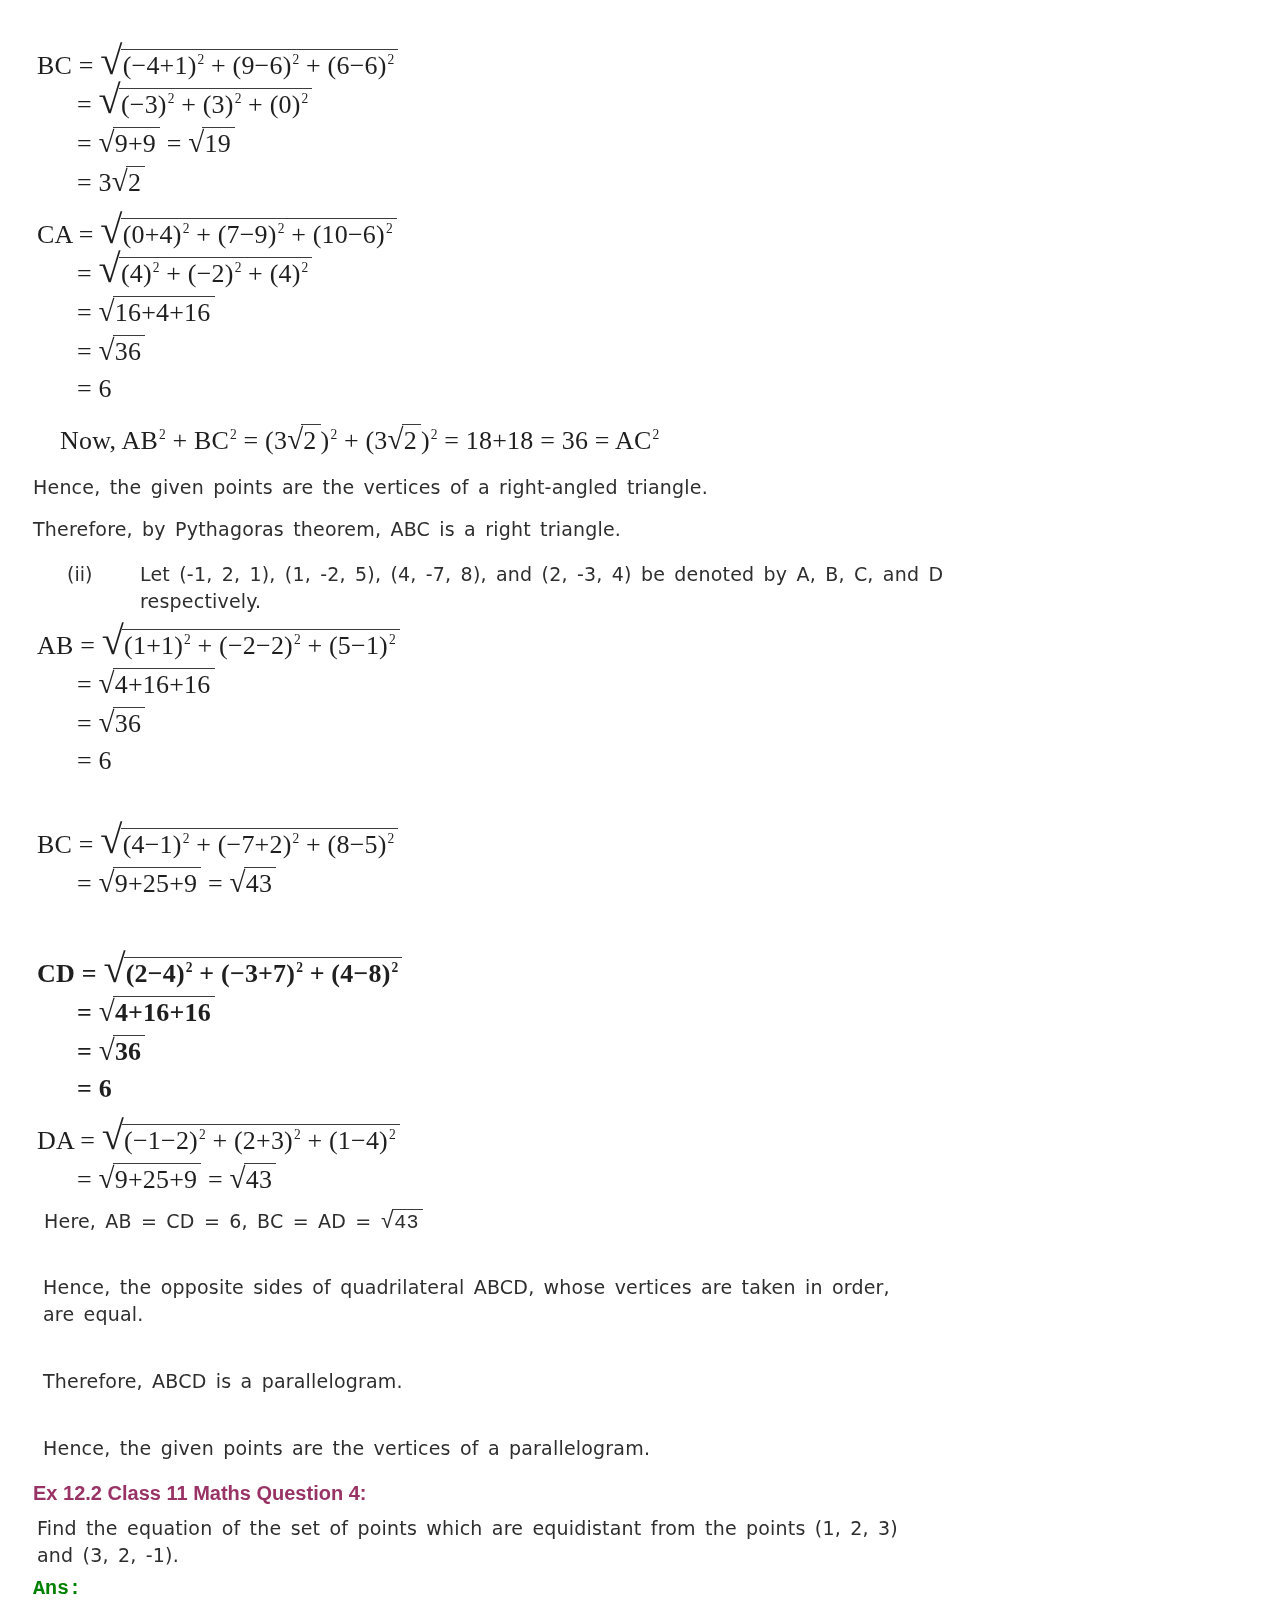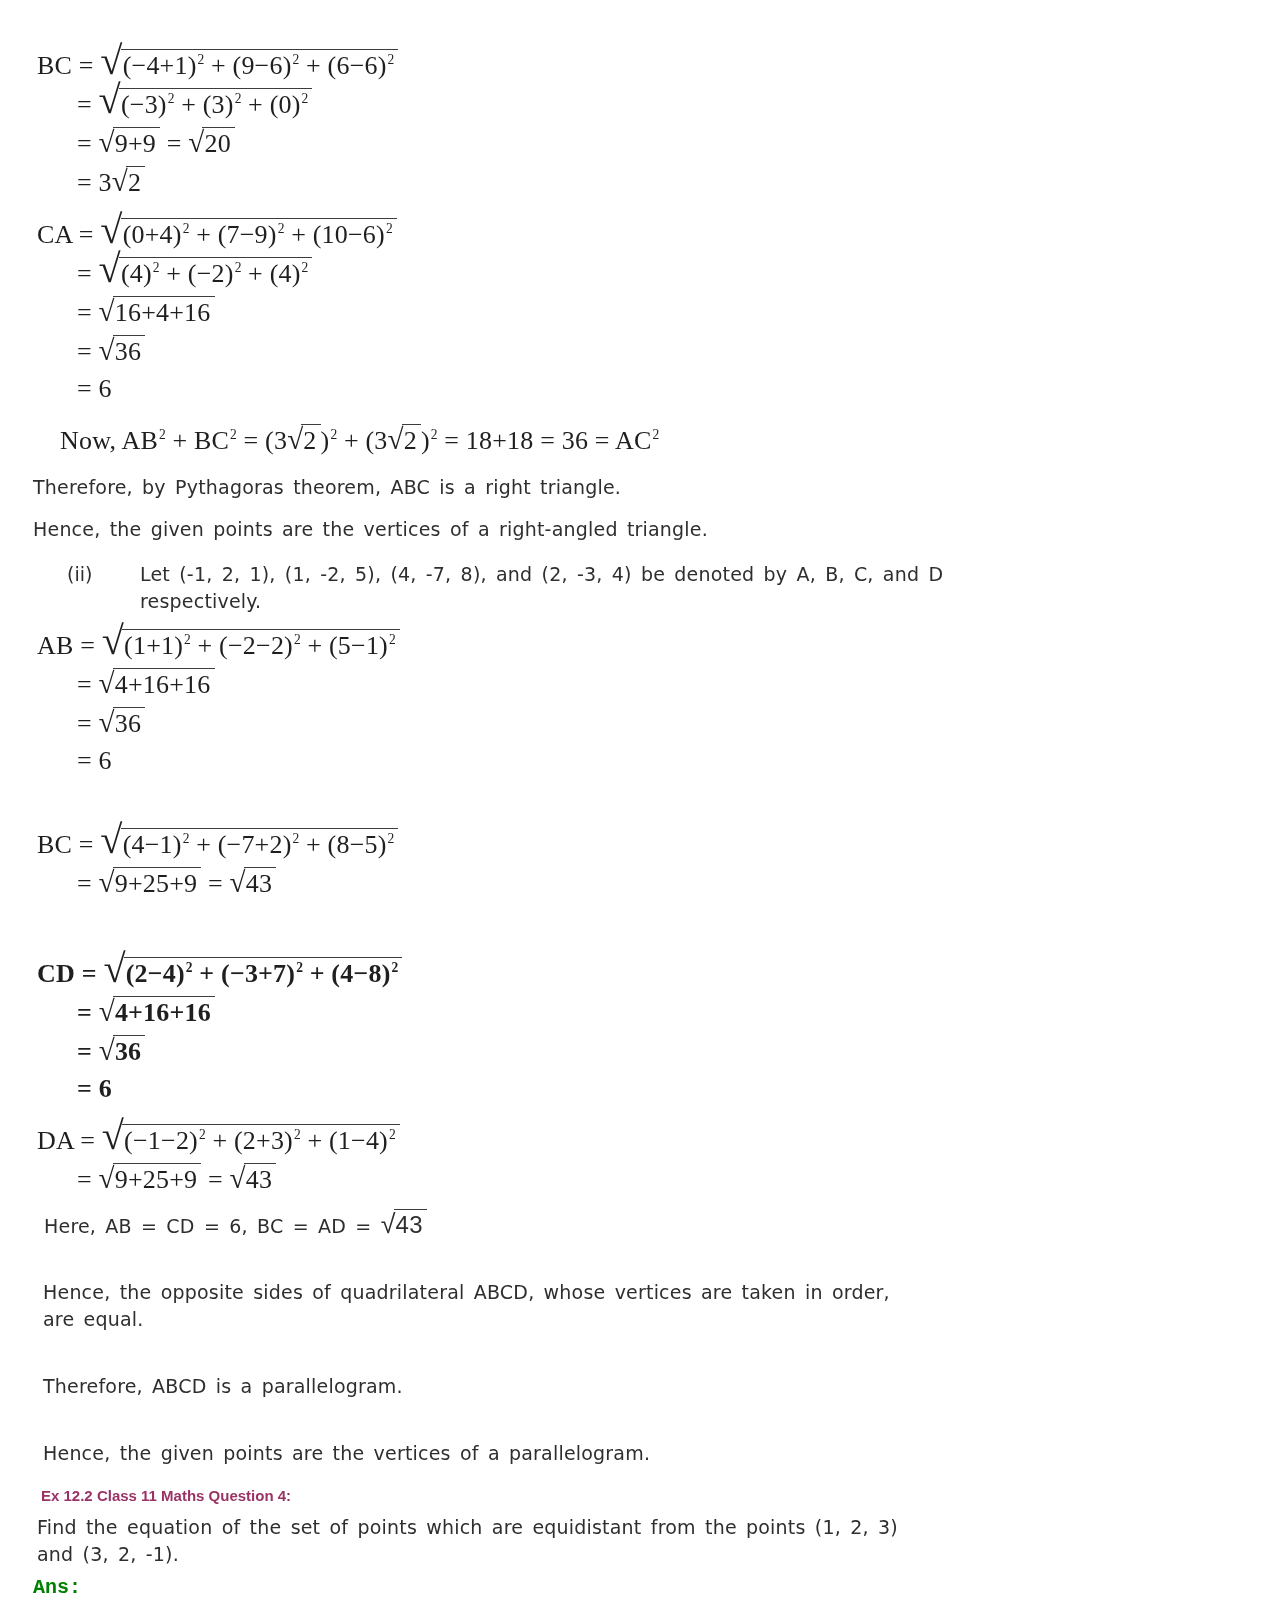--- a/index.html
+++ b/index.html
@@ -45,58 +45,58 @@
   #eq-ca  { margin-bottom: 4px; }
   #eq-ab  { margin-bottom: 52px; }
   #eq-bc2 { margin-bottom: 58px; }
   #eq-cd  { margin-bottom: 20px; font-weight: bold; }
   #eq-da  { margin-bottom: 14px; }
 
   .here-line {
     font-size: 19px; letter-spacing: 0.2px; word-spacing: 3px;
     margin: 14px 0 16px 11px;
   }
-  .here-line .rad { font-family: Liberation Sans, sans-serif; font-size: 24px; text-align: center; }
+  .here-line .rad { font-family: Liberation Mono, monospace; font-size: 20px; text-align: center; }
   .here-line .rt { border-top-width: 1.5px; }
 
   .q-heading {
     font-family: "Liberation Sans", sans-serif; font-weight: 700;
-    font-size: 15px; color: #993366; margin: 20px 0 8px 8px;
+    font-size: 20px; color: #993366; margin: 20px 0 8px 0;
   }
   .q-text { margin: 10px 0 6px 4px; max-width: 905px; }
   .ans-label {
     font-family: Liberation Mono, monospace; font-weight: 700;
     font-size: 20px; color: #008000; margin: 8px 0 0 0;
   }
 </style>
 </head>
 <body>
 
 <div class="page">
 
   <div class="math eq-block" id="eq-bc1">
       <div class="mline">BC = <span class="rad tall"><span class="rs">√</span><span class="rt">(−4+1)<sup>2</sup> + (9−6)<sup>2</sup> + (6−6)<sup>2</sup></span></span></div>
       <div class="mline cont">= <span class="rad tall"><span class="rs">√</span><span class="rt">(−3)<sup>2</sup> + (3)<sup>2</sup> + (0)<sup>2</sup></span></span></div>
-      <div class="mline cont">= <span class="rad"><span class="rs">√</span><span class="rt">9+9</span></span> = <span class="rad"><span class="rs">√</span><span class="rt">20</span></span></div>
+      <div class="mline cont">= <span class="rad"><span class="rs">√</span><span class="rt">9+9</span></span> = <span class="rad"><span class="rs">√</span><span class="rt">19</span></span></div>
       <div class="mline cont">= 3<span class="rad"><span class="rs">√</span><span class="rt">2</span></span></div>
     </div>
 
   <div class="math eq-block" id="eq-ca">
       <div class="mline">CA = <span class="rad tall"><span class="rs">√</span><span class="rt">(0+4)<sup>2</sup> + (7−9)<sup>2</sup> + (10−6)<sup>2</sup></span></span></div>
       <div class="mline cont">= <span class="rad tall"><span class="rs">√</span><span class="rt">(4)<sup>2</sup> + (−2)<sup>2</sup> + (4)<sup>2</sup></span></span></div>
       <div class="mline cont">= <span class="rad"><span class="rs">√</span><span class="rt">16+4+16</span></span></div>
       <div class="mline cont">= <span class="rad"><span class="rs">√</span><span class="rt">36</span></span></div>
       <div class="mline cont">= 6</div>
     </div>
 
   <div class="math now-line">Now, AB<sup>2</sup> + BC<sup>2</sup> = (3<span class="rad"><span class="rs">√</span><span class="rt">2</span></span>)<sup>2</sup> + (3<span class="rad"><span class="rs">√</span><span class="rt">2</span></span>)<sup>2</sup> = 18+18 = 36 = AC<sup>2</sup></div>
 
+  <p class="body-text">Hence, the given points are the vertices of a right-angled triangle.</p>
+
   <p class="body-text">Therefore, by Pythagoras theorem, ABC is a right triangle.</p>
-
-  <p class="body-text">Hence, the given points are the vertices of a right-angled triangle.</p>
 
   <div class="listing">
     <div class="marker">(ii)</div>
     <div class="text">Let (-1, 2, 1), (1, -2, 5), (4, -7, 8), and (2, -3, 4) be denoted by A, B, C, and D respectively.</div>
   </div>
 
   <div class="math eq-block" id="eq-ab">
       <div class="mline">AB = <span class="rad tall"><span class="rs">√</span><span class="rt">(1+1)<sup>2</sup> + (−2−2)<sup>2</sup> + (5−1)<sup>2</sup></span></span></div>
       <div class="mline cont">= <span class="rad"><span class="rs">√</span><span class="rt">4+16+16</span></span></div>
       <div class="mline cont">= <span class="rad"><span class="rs">√</span><span class="rt">36</span></span></div>

